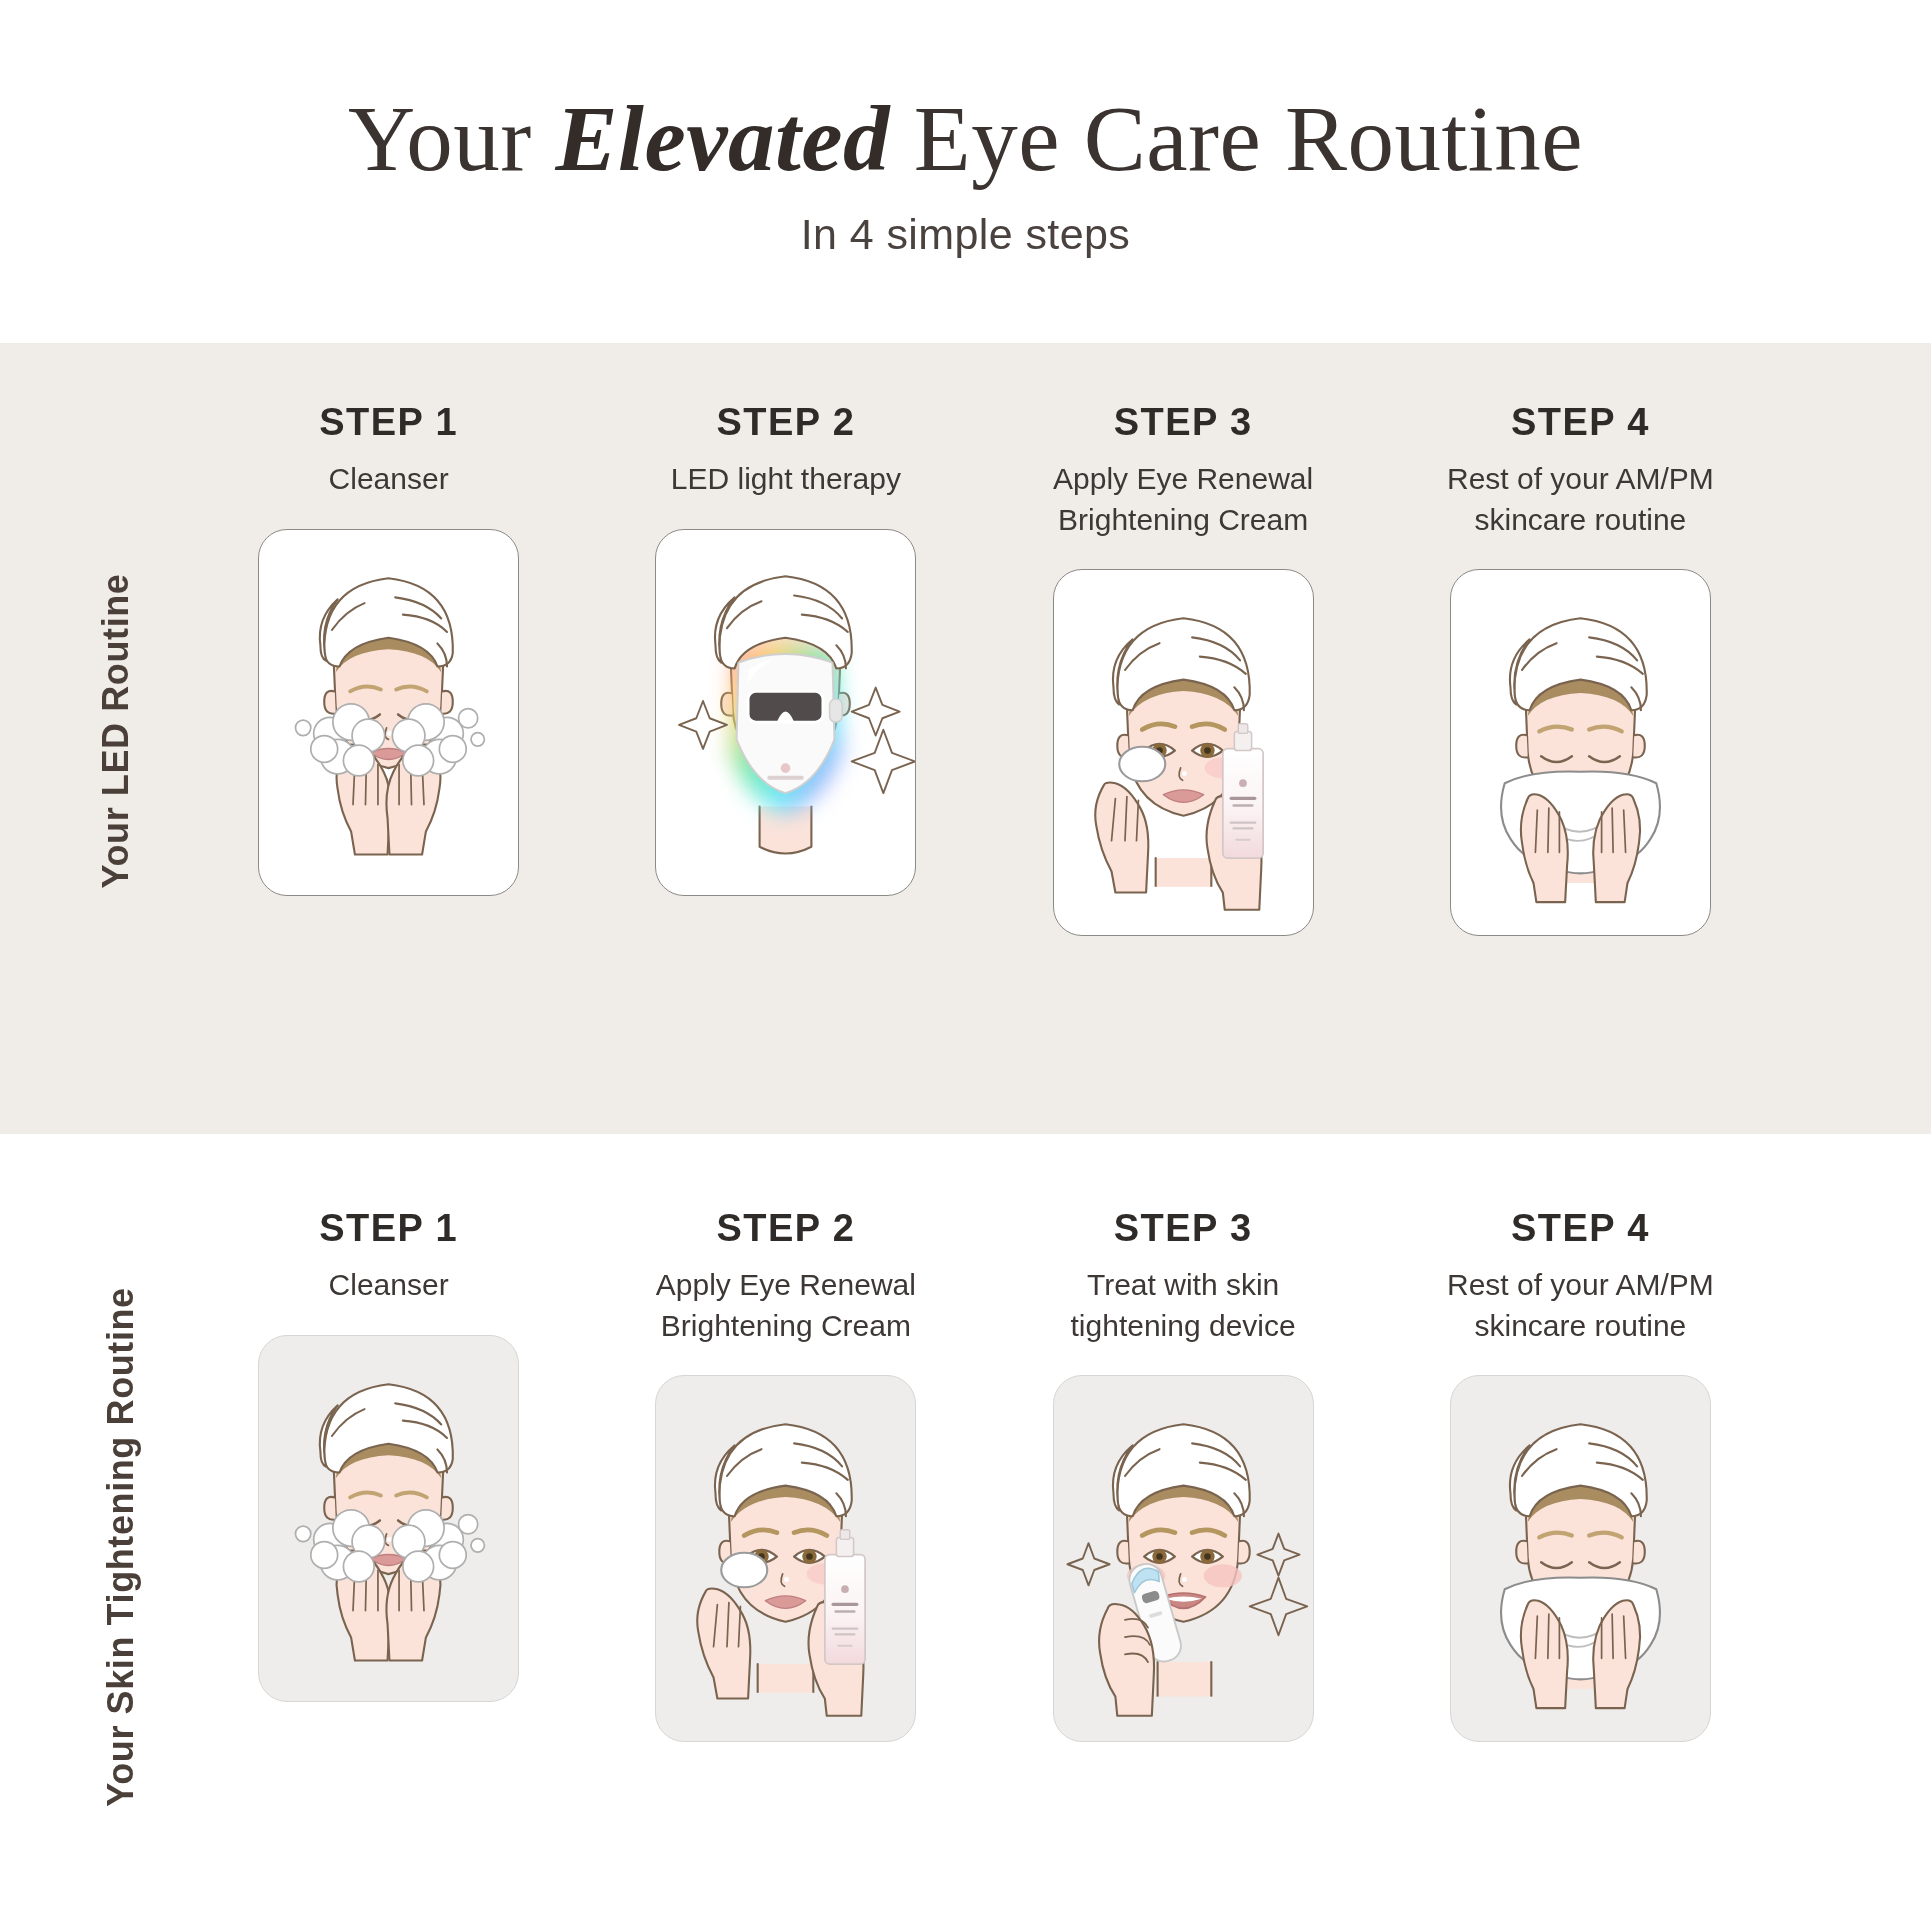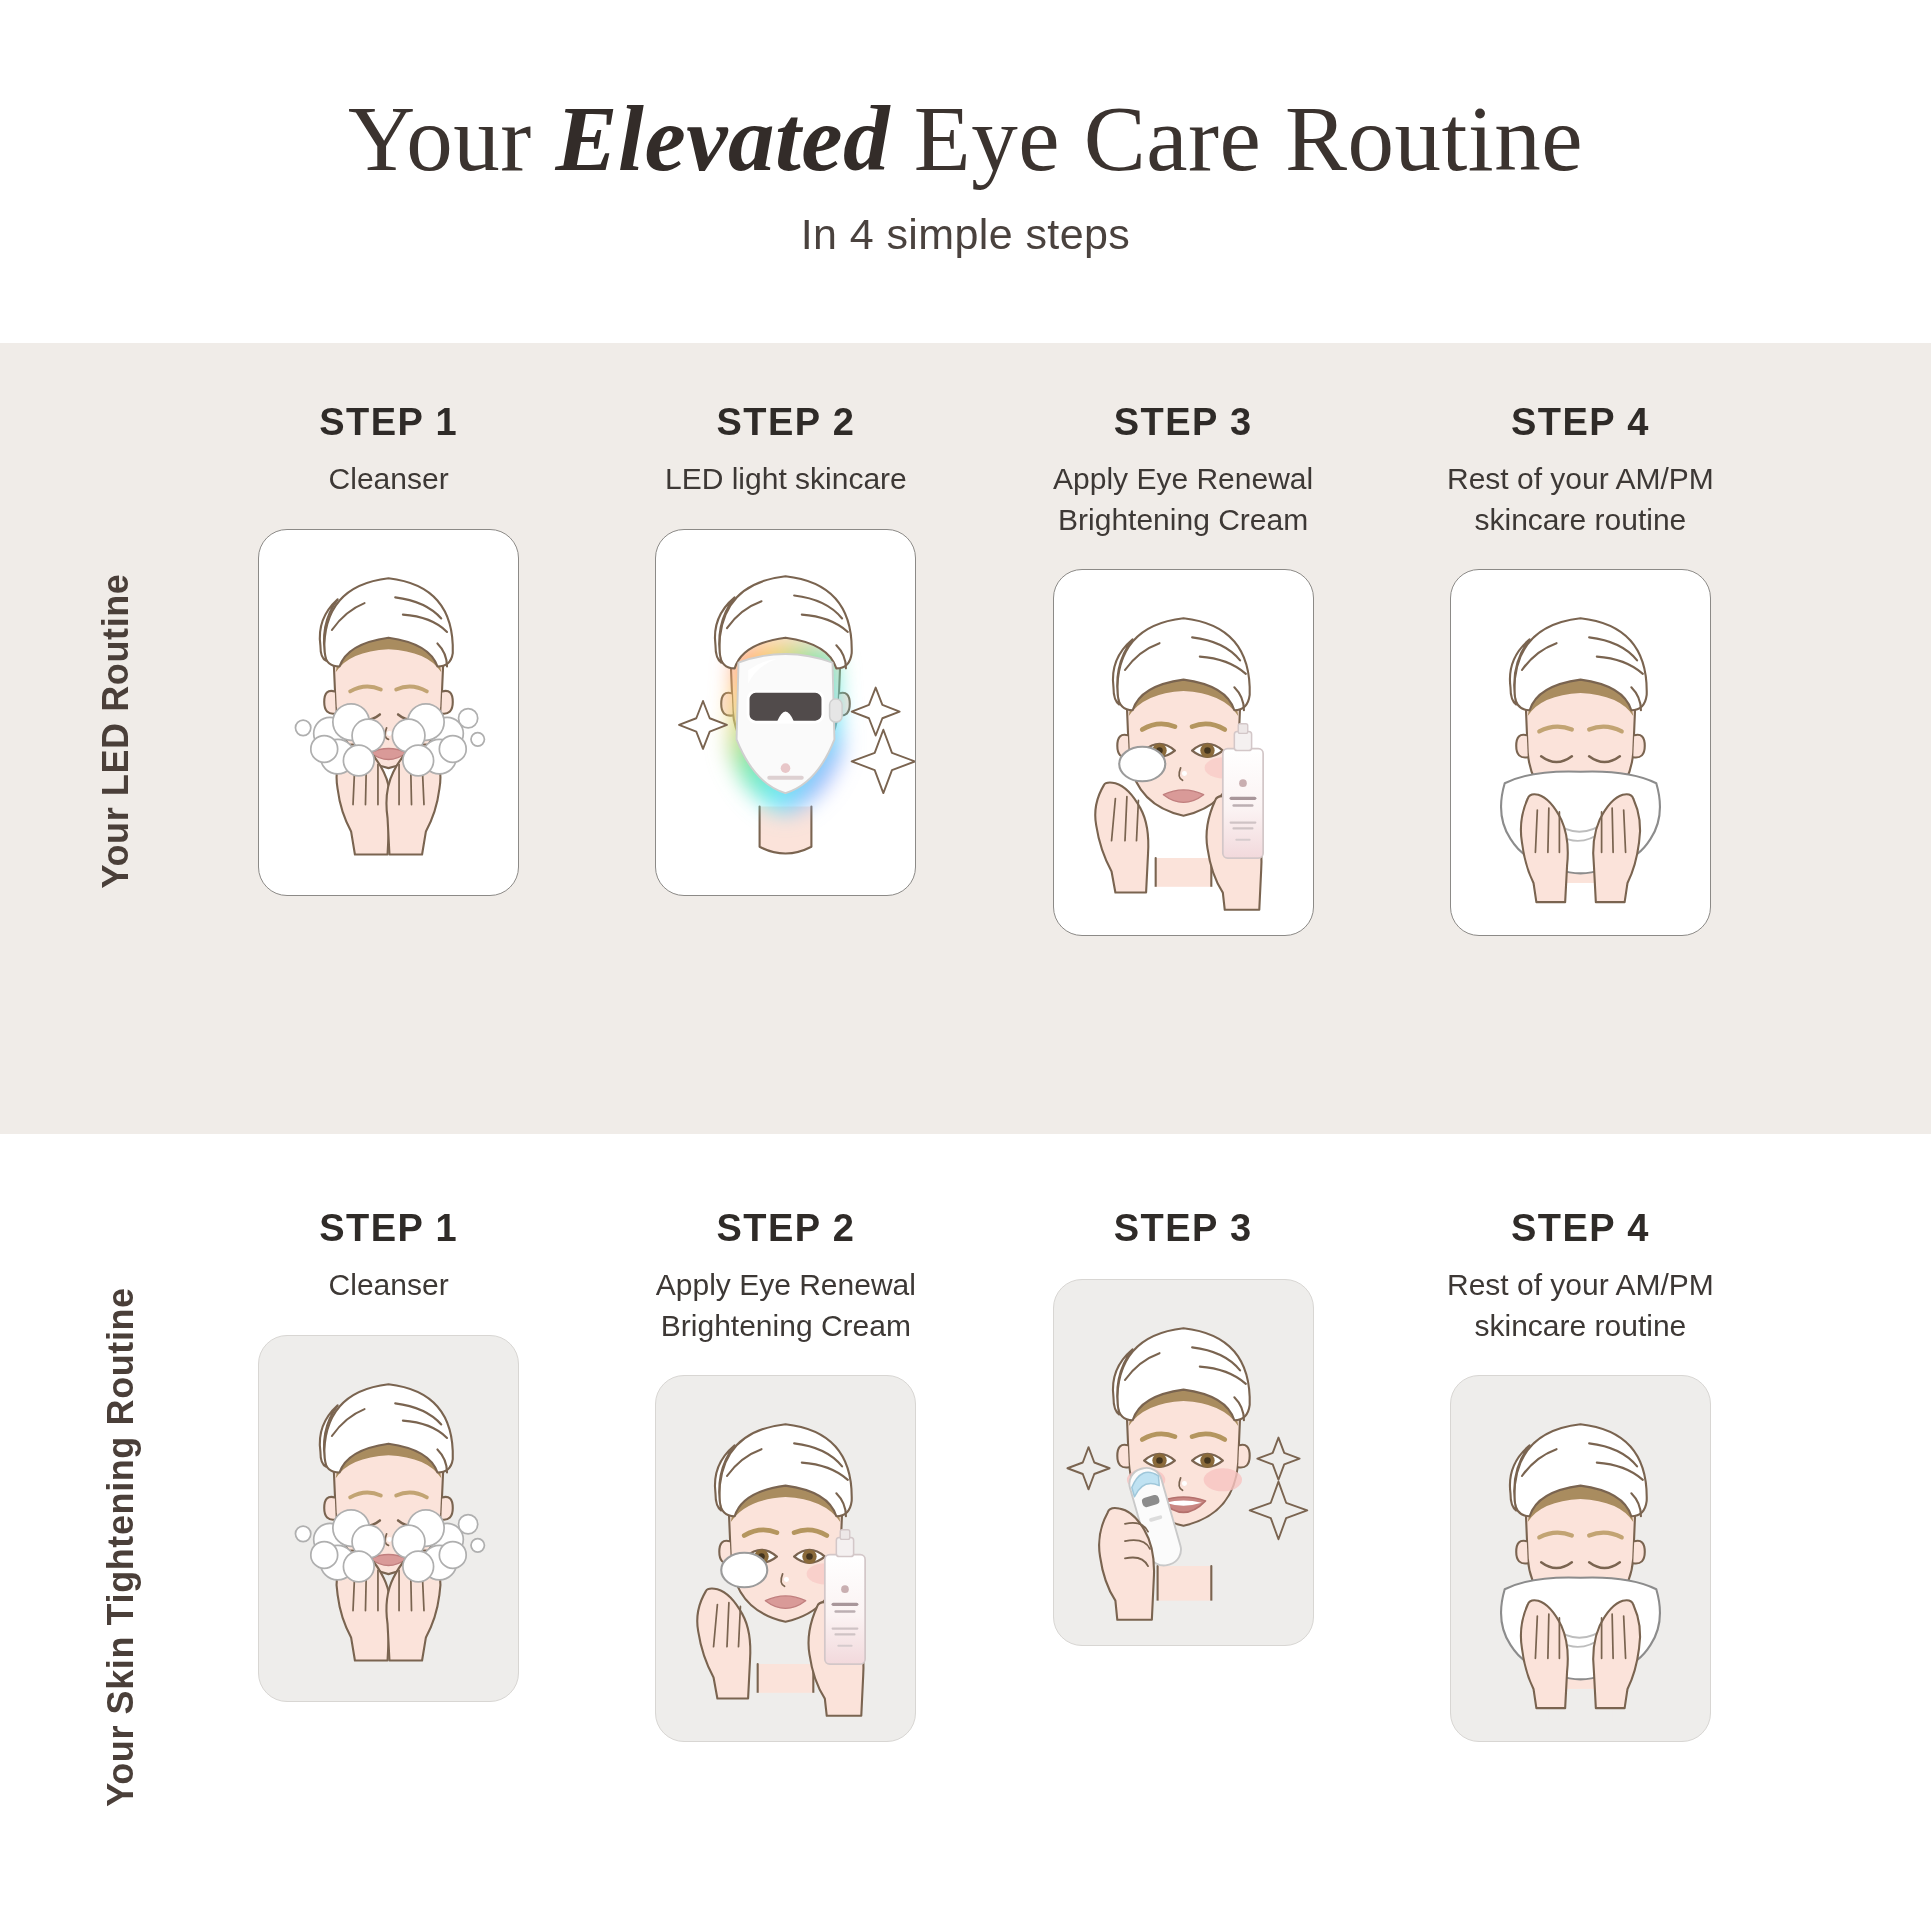--- a/index.html
+++ b/index.html
@@ -229,21 +229,21 @@
               <circle cx="218" cy="196" r="10"></circle>
               <circle cx="228" cy="218" r="7"></circle>
             </g>
           </g>
         </svg>
       </div>
     </div>
 
     <div class="step">
       <div class="step-num">STEP 2</div>
-      <div class="step-desc">LED light skincare</div>
+      <div class="step-desc">LED light therapy</div>
       <div class="card card-white">
         <svg viewBox="0 0 270 380" xmlns="http://www.w3.org/2000/svg">
           <defs>
             <linearGradient id="rainbow" x1="0" y1="0" x2="1" y2="1">
               <stop offset="0%" stop-color="#ff5d7a"></stop>
               <stop offset="22%" stop-color="#ffd166"></stop>
               <stop offset="45%" stop-color="#6ee7a8"></stop>
               <stop offset="68%" stop-color="#67e8f9"></stop>
               <stop offset="88%" stop-color="#a78bfa"></stop>
               <stop offset="100%" stop-color="#ff7ab8"></stop>
@@ -498,20 +498,21 @@
             <rect x="183" y="262" width="28" height="2.2" rx="1.1" fill="#CFC3C5" stroke="none"></rect>
             <rect x="186" y="268" width="22" height="2.2" rx="1.1" fill="#CFC3C5" stroke="none"></rect>
             <rect x="189" y="280" width="16" height="2" rx="1" fill="#D6CBCD" stroke="none"></rect>
           </g>
         </svg>
       </div>
     </div>
 
     <div class="step">
       <div class="step-num">STEP 3</div>
+      <div class="step-desc">Treat with skin tightening device</div>
       <div class="card card-grey">
         <svg viewBox="0 0 270 380" xmlns="http://www.w3.org/2000/svg">
           <g stroke="#7A6450" stroke-width="2.2" fill="none" stroke-linecap="round" stroke-linejoin="round">
             <path d="M108 298 L108 338 Q136 352 164 338 L164 298" fill="#FBE3DA" stroke="#7A6450"></path>
             <rect x="102" y="334" width="70" height="26" fill="#EEEDEB" stroke="none"></rect>
             <path d="M76 142 Q76 92 135 92 Q194 92 194 142 L192 190 Q188 244 135 256 Q82 244 78 190 Z" fill="#FBE3DA" stroke="#7A6450"></path>
             <path d="M77 172 q-11 -3 -11 11 q0 14 12 12" fill="#FBE3DA" stroke="#7A6450"></path>
             <path d="M193 172 q11 -3 11 11 q0 14 -12 12" fill="#FBE3DA" stroke="#7A6450"></path>
             <path d="M78 152 Q82 112 135 110 Q188 112 192 152 Q176 128 135 126 Q94 128 78 152 Z" fill="#A98C5F" stroke="none"></path>
             <path d="M66 130 Q64 58 135 50 Q206 58 204 130 Q202 146 188 146 Q180 120 135 114 Q90 120 82 146 Q68 146 66 130 Z" fill="#ffffff" stroke="#7A6450"></path>

